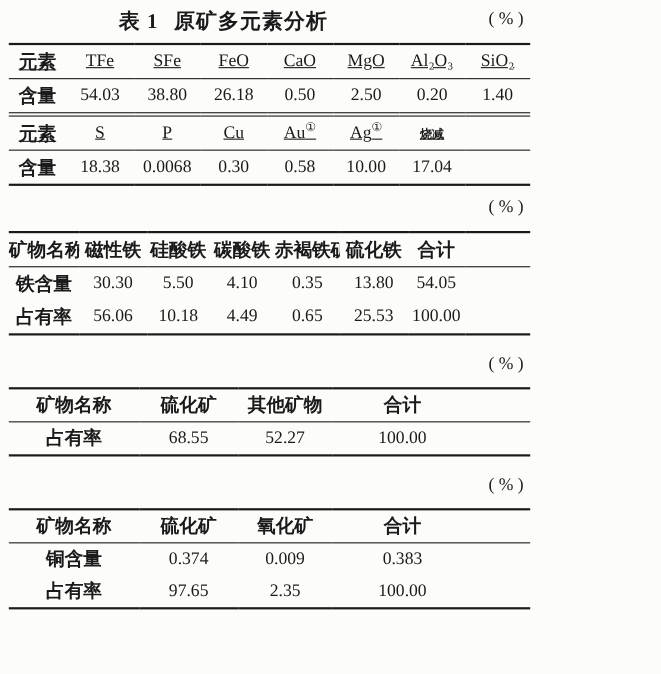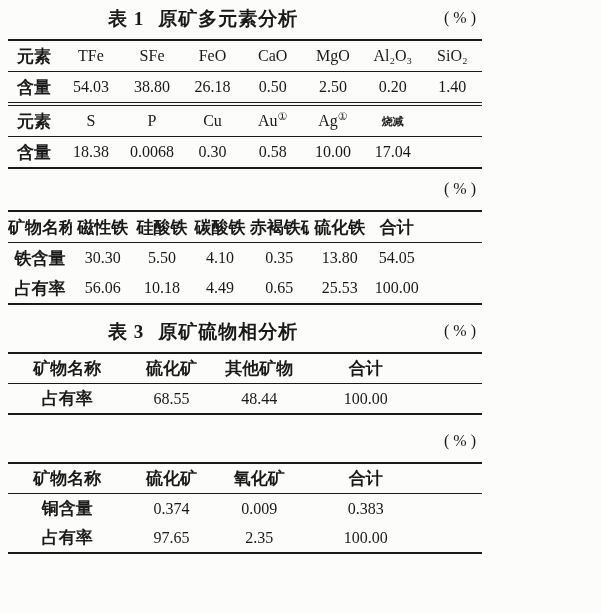--- a/index.html
+++ b/index.html
@@ -55,21 +55,21 @@
     vertical-align:middle;
     padding:0;
     height:30px;
     font-size:16px;
     overflow:hidden;
     white-space:nowrap;
   }
   #t3 td,#t4 td{height:29px;}
   
   #t1 tr:nth-child(1) td,
-  #t1 tr:nth-child(3) td{border-bottom:1px solid var(--ink);}
+  #t1 tr:nth-child(3) td{border-bottom:1px solid var(--ink);text-decoration:underline;}
   #t1 tr:nth-child(2) td{border-bottom:4px double var(--ink);}
   #t1 td:first-child{font-weight:700;font-size:17px;}
   #t1 tr:nth-child(3) td:nth-child(7){font-weight:700;font-size:11px;} 
   
   #t2 tr:first-child td,
   #t3 tr:first-child td,
   #t4 tr:first-child td{
     border-bottom:1px solid var(--ink);
     font-weight:700;font-size:17px;
   }
@@ -197,21 +197,20 @@
             <td>25.53</td>
             <td>100.00</td>
             <td></td>
           </tr>
         </tbody>
     </table>
   </div>
 
   <div class="table-block tb3">
     <div class="caption-row">
-      <span class="caption"><span class="cap-label">表 3</span><span>原矿硫物相分析</span></span>
       <span class="unit">(%)</span>
     </div>
     <table id="t3">
       <colgroup>
         <col style="width:25%">
           <col style="width:19%">
           <col style="width:18%">
           <col style="width:27%">
           <col style="width:11%">
       </colgroup>
@@ -219,21 +218,21 @@
           <tr>
             <td>矿物名称</td>
             <td>硫化矿</td>
             <td>其他矿物</td>
             <td>合计</td>
             <td></td>
           </tr>
           <tr>
             <td>占有率</td>
             <td>68.55</td>
-            <td>48.44</td>
+            <td>52.27</td>
             <td>100.00</td>
             <td></td>
           </tr>
         </tbody>
     </table>
   </div>
 
   <div class="table-block tb4">
     <div class="caption-row">
       <span class="unit">(%)</span>

